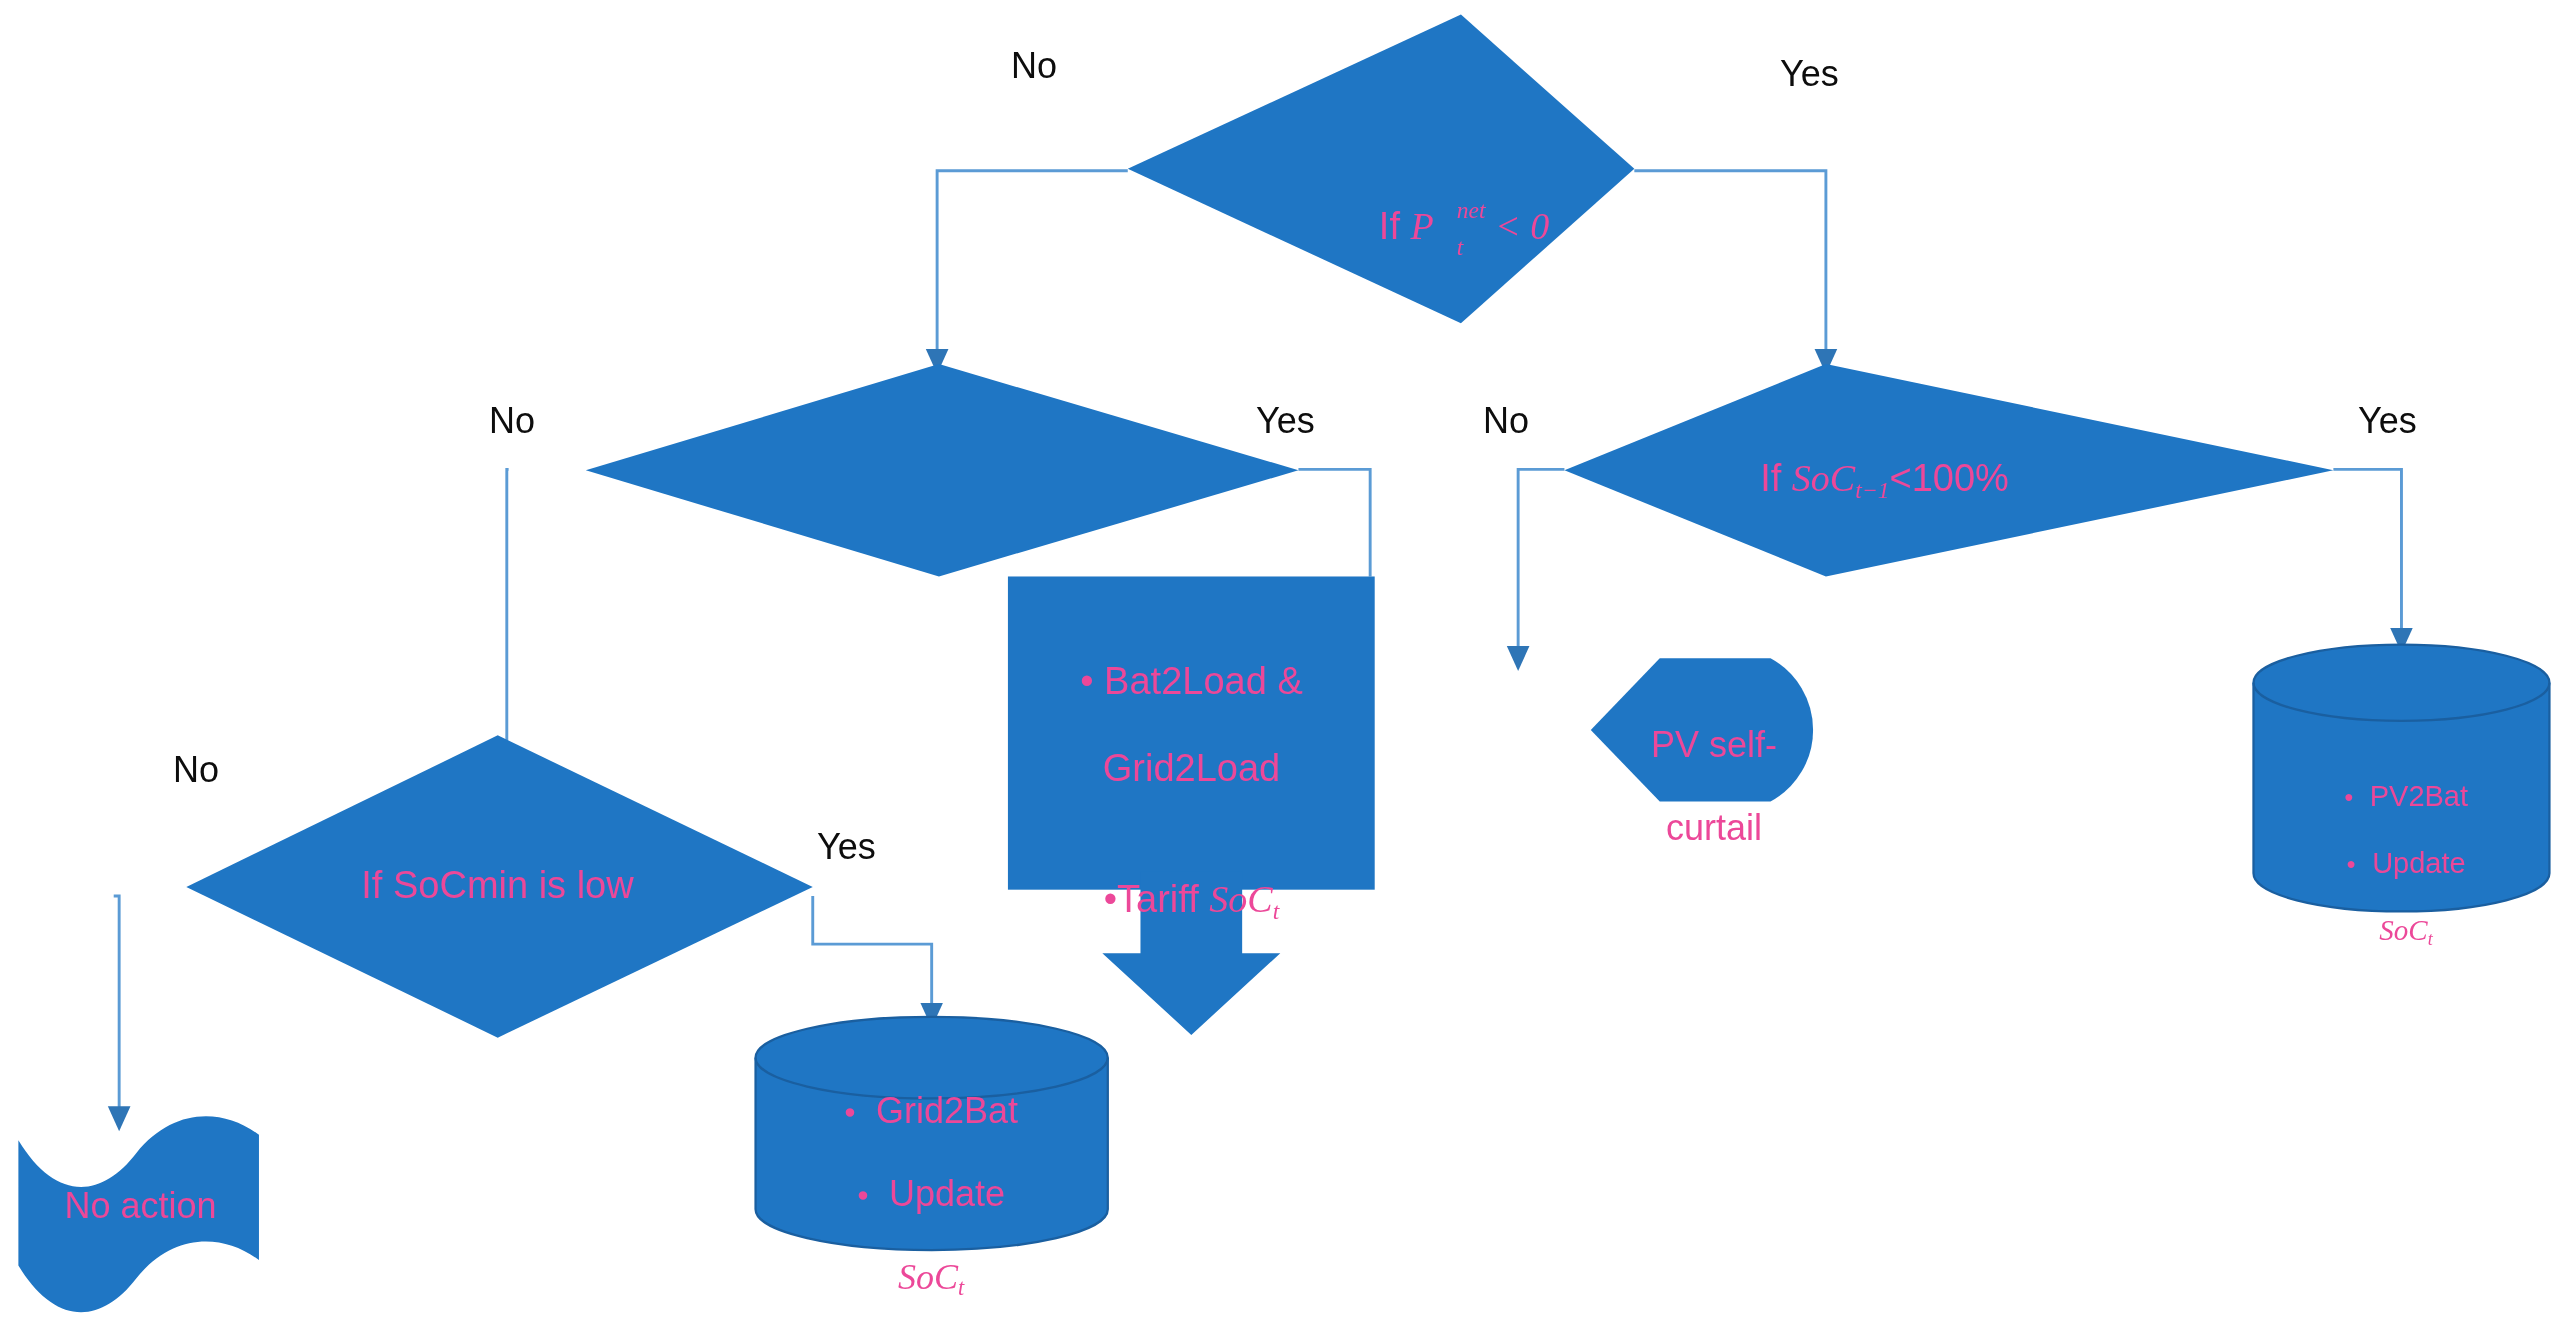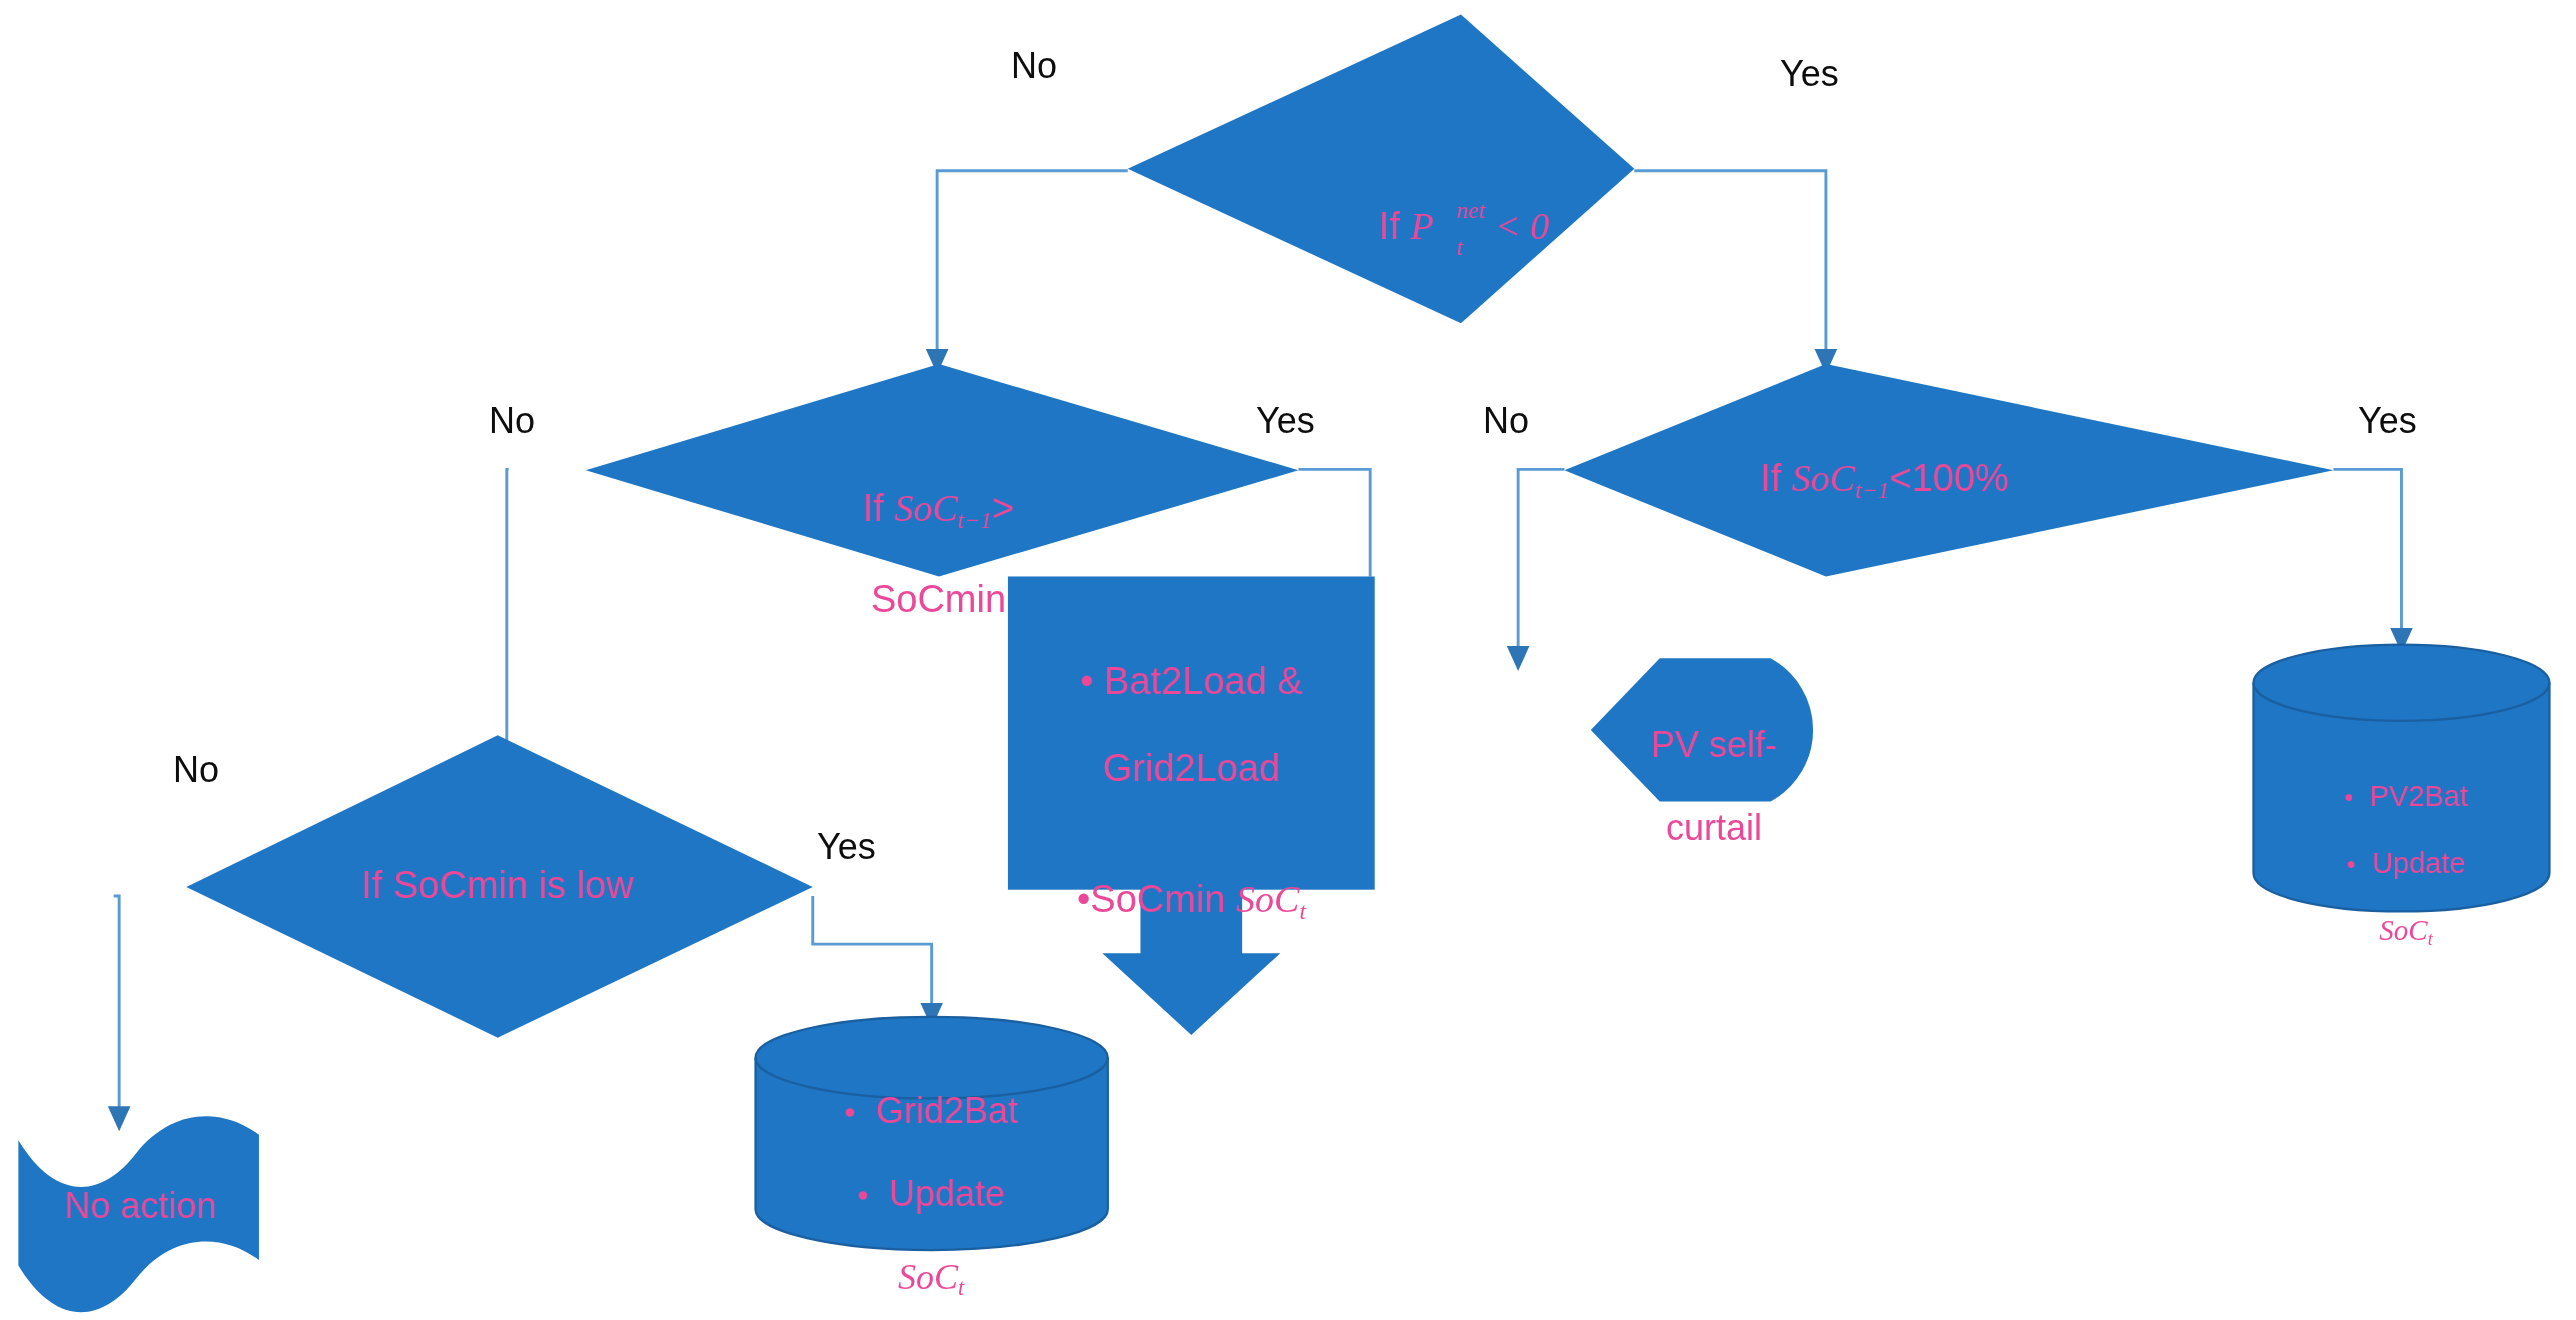--- a/index.html
+++ b/index.html
@@ -89,38 +89,32 @@
              C 110,1460 60,1460 20,1394 Z" fill="#1F76C4"></path>
   </svg>
 
   <div class="node-text" style="left:1255px;top:138px;width:418px;font-size:38px;">
     <span>If </span><span class="math">P</span><span class="math" style="display:inline-block;vertical-align:middle;line-height:0.8;font-size:0.62em;text-align:left;margin-left:23px;">
         <span style="display:block;">net</span>
         <span style="display:block;">t</span>
       </span><span class="math"> &lt; 0</span>
   </div>
 
-  <div class="node-text" style="left:757px;top:400px;width:363px;font-size:38px;">
-    <span class="bullet-line">
-      <span>If </span><span class="math">SoC</span><sub class="math">t−1</sub><span>&gt;</span>
-    </span>
-    <span class="bullet-line">SoCmin</span>
-  </div>
 
   <div class="node-text" style="left:1671px;top:413px;width:427px;font-size:38px;">
     <span>If </span><span class="math">SoC</span><sub class="math">t−1</sub><span>&lt;100%</span>
   </div>
 
   <div class="node-text" style="left:316px;top:864px;width:363px;font-size:38px;">If SoCmin is low</div>
 
   <div class="node-text" style="left:1021px;top:616px;width:341px;font-size:38px;text-align:center;">
     <span class="bullet-line">• Bat2Load &amp;</span>
     <span class="bullet-line">Grid2Load</span>
     <span class="bullet-line">
-      <span>•SoCmin </span><span class="math">SoC</span><sub class="math">t</sub>
+      <span>•Tariff </span><span class="math">SoC</span><sub class="math">t</sub>
     </span>
   </div>
 
   <div class="node-text" style="left:1614px;top:683px;width:200px;font-size:36px;">
     <span class="bullet-line">PV self-</span>
     <span class="bullet-line">curtail</span>
   </div>
 
   <div class="node-text" style="left:2270px;top:747px;width:272px;font-size:29px;">
     <span class="bullet-line"><span style="font-size:0.55em;vertical-align:0.25em;">●</span>&nbsp;&nbsp;<span>PV2Bat</span></span>

